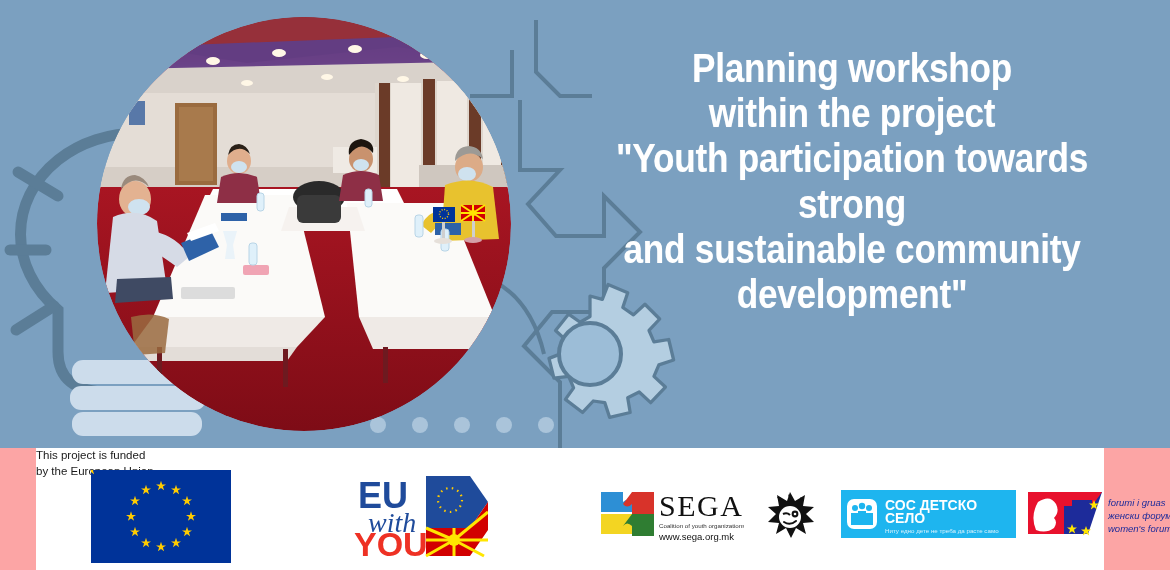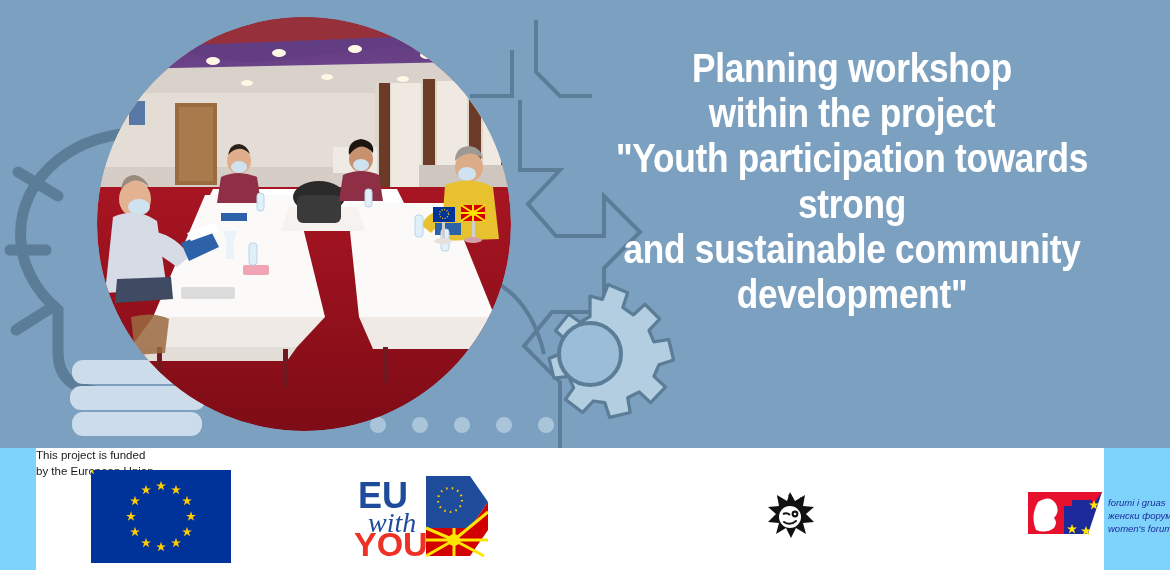--- a/index.html
+++ b/index.html
@@ -1,18 +1,18 @@
 <!DOCTYPE html>
 <html><head>
 <meta charset="utf-8">
 <style>
   html,body{margin:0;padding:0;background:#fff;}
   body{font-family:"Liberation Sans",sans-serif;}
   .banner{
-    position:relative;width:1170px;height:570px;overflow:hidden;background:#7dd3fc;
+    position:relative;width:1170px;height:570px;overflow:hidden;background:#fca5a5;
   }
   
   .hero{
     position:absolute;left:0;top:0;width:1170px;height:448px;
     background:#7ba0c0;overflow:hidden;
   }
   .hero-svg{position:absolute;left:0;top:0;width:1170px;height:448px;}
 
   
   .photo-circle{
@@ -317,38 +317,70 @@
               <line x1="100" y1="68" x2="100" y2="84"></line>
           </g>
           <circle cx="100" cy="68" r="6" fill="#ffe600"></circle>
         </g>
         <text x="4" y="36" font-family="Liberation Sans, sans-serif" font-weight="bold" font-size="36" fill="#1f4b9b">EU</text>
         <text x="14" y="60" font-family="Liberation Serif, serif" font-style="italic" font-size="28" fill="#1f4b9b">with</text>
         <text x="0" y="84" font-family="Liberation Sans, sans-serif" font-weight="bold" font-size="34" fill="#ee3124">YOU</text>
       </svg>
     </div>
 
+    <div class="logo sega">
+      <svg viewBox="0 0 145 60" width="145" height="60">
+        <g>
+          <path d="M2 6 h22 v10 q5 -5 9 0 v10 h-31 z" fill="#2d8fd5"></path>
+          <path d="M33 6 h22 v22 h-22 v-10 q-5 5 -9 0 z" fill="#d8332a"></path>
+          <path d="M2 28 h31 v10 q5 -5 9 0 v10 h-40 z" fill="#f3d522"></path>
+          <path d="M33 28 h22 v22 h-22 v-10 q-5 -5 -9 0 z" fill="#2f7d32"></path>
+        </g>
+        <text x="60" y="30" font-family="Liberation Serif, serif" font-size="30" letter-spacing="1.5" fill="#111">SEGA</text>
+        <text x="60" y="42" font-family="Liberation Sans, sans-serif" font-size="6.2" fill="#333">Coalition of youth organizations</text>
+        <text x="60" y="54" font-family="Liberation Sans, sans-serif" font-size="9.5" fill="#111">www.sega.org.mk</text>
+      </svg>
+    </div>
 
     <div class="logo sunmark">
       <svg viewBox="0 0 52 52" width="52" height="52">
         <g fill="#111">
           <path d="M26 2 l5 9 l10 -6 l-2 11 l11 1 l-8 7 l8 8 l-11 1 l3 11 l-10 -6 l-5 10 l-5 -10 l-10 6 l3 -11 l-11 -1
                    l8 -8 l-8 -7 l11 -1 l-2 -11 l10 6 Z"></path>
         </g>
         <circle cx="26" cy="27" r="11" fill="#fff"></circle>
         <circle cx="31" cy="24" r="3.4" fill="#111"></circle>
         <circle cx="31" cy="24" r="1.3" fill="#fff"></circle>
         <path d="M19 24 q 4 -2 7 1" stroke="#111" stroke-width="2" fill="none"></path>
         <path d="M20 32 q 6 4 12 -1" stroke="#111" stroke-width="2" fill="none" stroke-linecap="round"></path>
         <text x="13" y="10" font-family="Liberation Serif, serif" font-size="7" fill="#111">v</text>
         <text x="24" y="7" font-family="Liberation Serif, serif" font-size="7" fill="#111">c</text>
         <text x="36" y="10" font-family="Liberation Serif, serif" font-size="7" fill="#111">s</text>
       </svg>
     </div>
 
+    <div class="logo sos">
+      <svg viewBox="0 0 175 48" width="175" height="48">
+        <rect width="175" height="48" fill="#1eb5ef"></rect>
+        <g>
+          <rect x="6" y="9" width="30" height="30" rx="7" fill="#ffffff"></rect>
+          <g fill="#1eb5ef">
+            <circle cx="14" cy="18" r="3"></circle>
+              <circle cx="21" cy="16" r="3.2"></circle>
+              <circle cx="28" cy="18" r="3"></circle>
+            <path d="M10 23 h8 v12 h-8 z"></path>
+              <path d="M17 21 h8 v14 h-8 z"></path>
+              <path d="M24 23 h8 v12 h-8 z"></path>
+          </g>
+        </g>
+        <text x="44" y="20" font-family="Liberation Sans, sans-serif" font-weight="bold" font-size="14" fill="#ffffff">СОС ДЕТСКО</text>
+        <text x="44" y="33" font-family="Liberation Sans, sans-serif" font-weight="bold" font-size="14" fill="#ffffff">СЕЛО</text>
+        <text x="44" y="43" font-family="Liberation Sans, sans-serif" font-size="6.2" fill="#d9f2fd">Ниту едно дете не треба да расте само</text>
+      </svg>
+    </div>
 
     <div class="logo wforum">
       <svg viewBox="0 0 152 52" width="152" height="52">
         <rect x="0" y="4" width="36" height="42" fill="#e8112d"></rect>
         <path d="M36 4 h38 l-14 42 h-24 z" fill="#1d2b9a"></path>
         <path d="M36 4 h38 l-10 14 h-28 z" fill="#e8112d"></path>
         <g fill="#ffffff">
           <path d="M10 14 q 12 -8 18 2 q 4 8 -2 14 q 4 4 0 10 q -8 6 -18 2 q -6 -14 2 -28 Z"></path>
         </g>
         <g fill="#1d2b9a">

